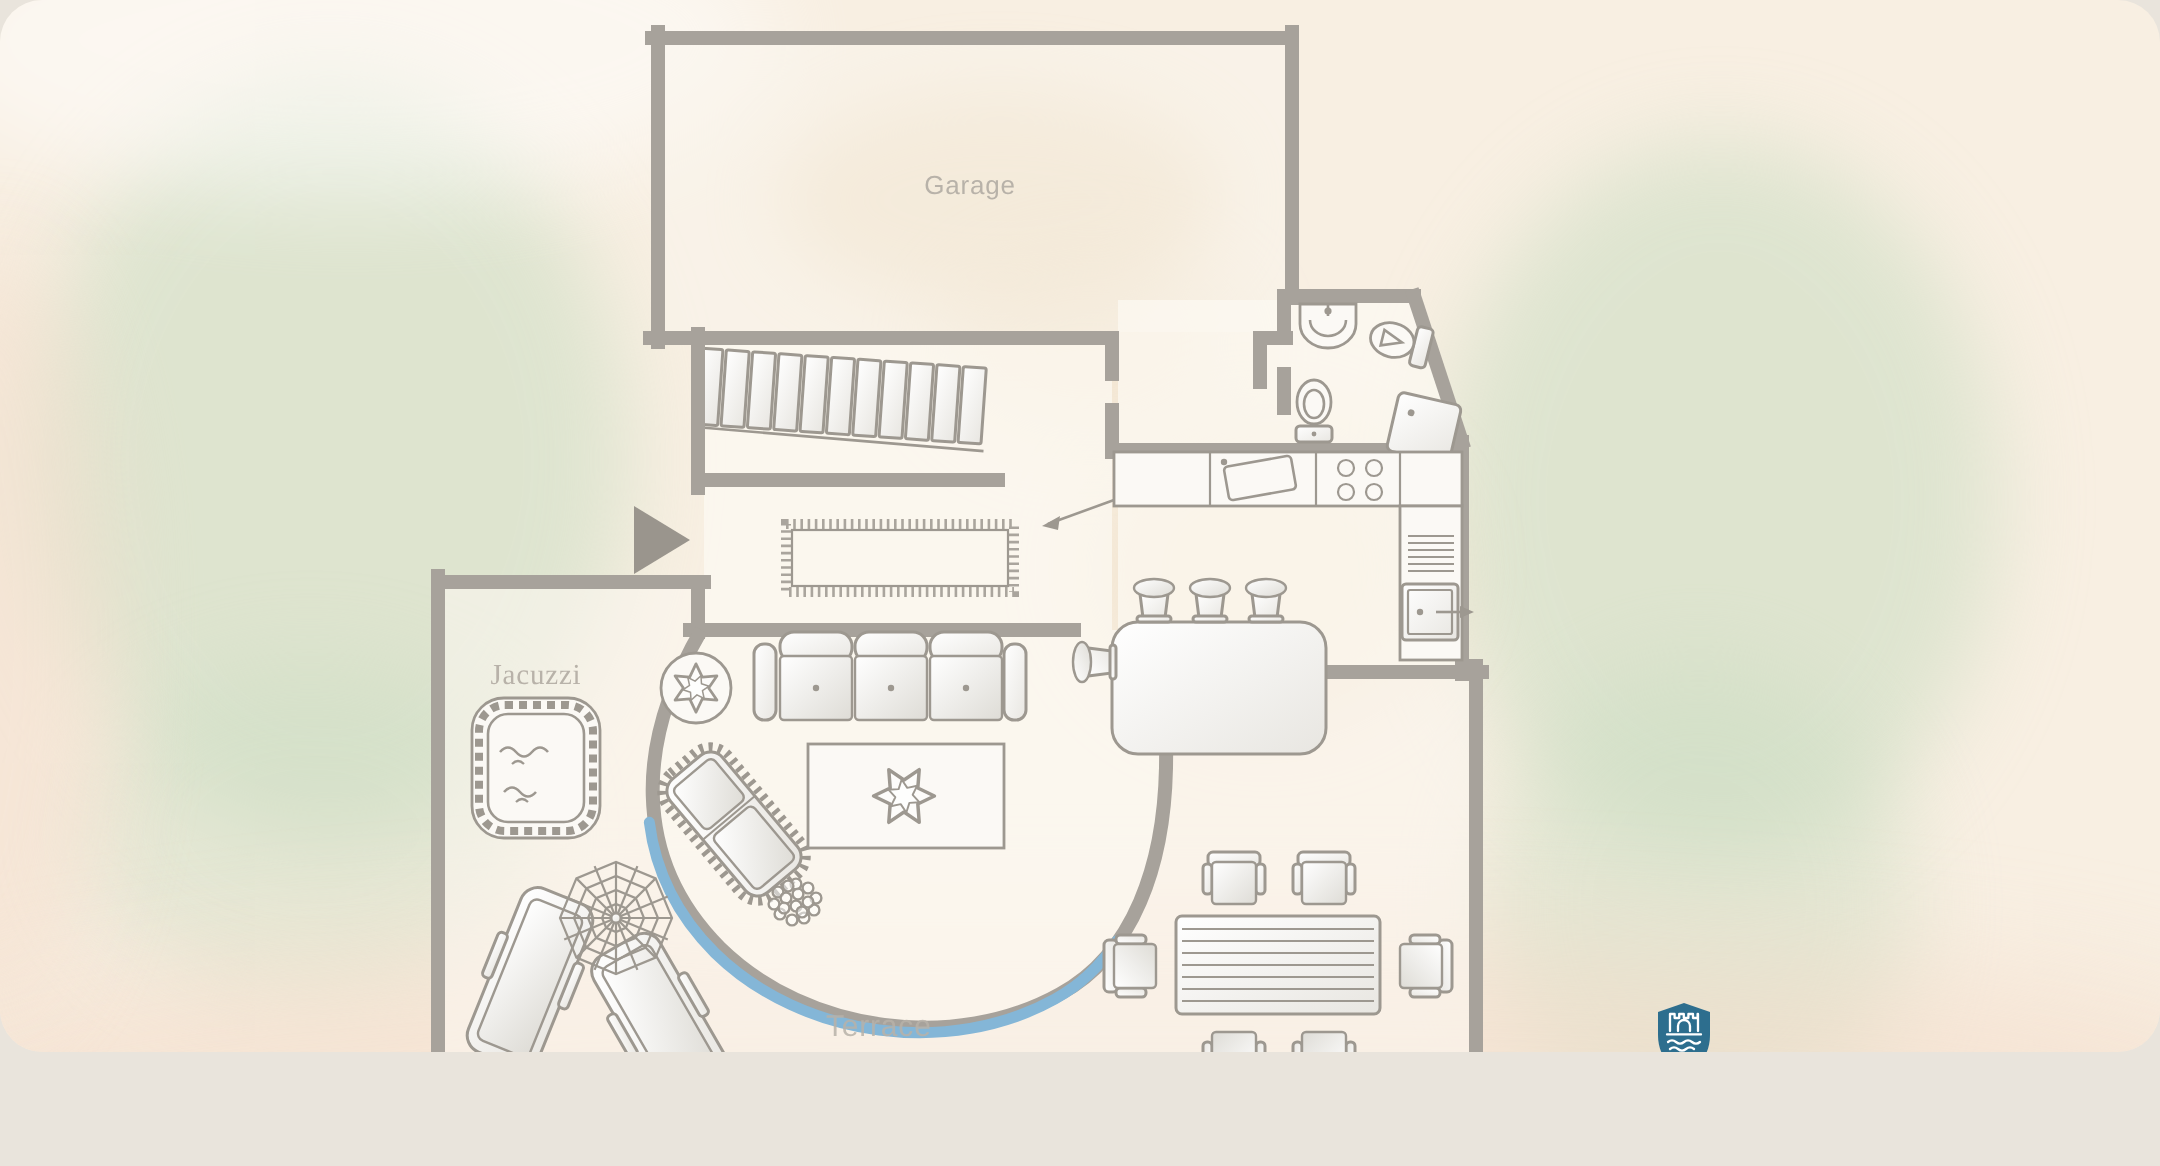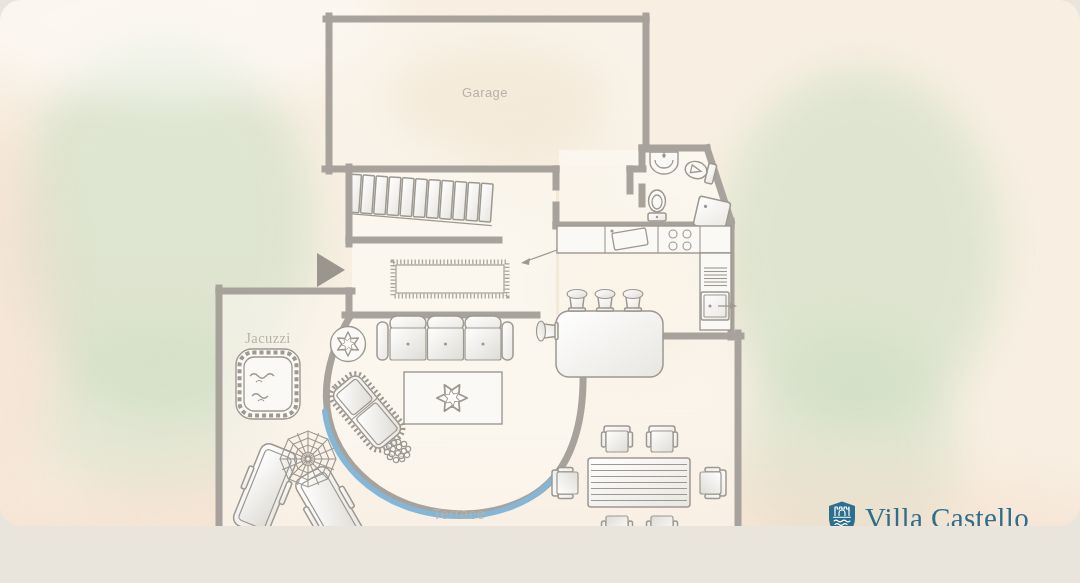--- a/index.html
+++ b/index.html
@@ -323,30 +323,29 @@
         <line x1="591" y1="482.5" x2="687" y2="482.5" class="fl-thin"></line>
         <line x1="591" y1="488.5" x2="687" y2="488.5" class="fl-thin"></line>
         <line x1="591" y1="494.5" x2="687" y2="494.5" class="fl-thin"></line>
         <line x1="591" y1="500.5" x2="687" y2="500.5" class="fl-thin"></line>
       </g>
     </g>
   </svg>
 
   <div class="lbl" style="left:440px;top:85px;width:90px;text-align:center;font-size:13px;">Garage</div>
   <div class="lbl" style="left:222px;top:330px;width:92px;text-align:center;font-size:14.5px;font-family:Liberation Serif, serif;">Jacuzzi</div>
-  <div class="lbl" style="left:413px;top:505px;width:92px;text-align:center;font-size:15px;opacity:.85;">Terrace</div>
+  <div class="lbl" style="left:413px;top:505px;width:92px;font-size:15px;opacity:.85;">Terrace</div>
 
   <div class="brand">
     <svg width="30" height="37" viewBox="0 0 30 37">
       <path class="shield" d="M15,1.5 L28,6 V17.5 C28,27.5 22.5,33.5 15,36 C7.5,33.5 2,27.5 2,17.5 V6 Z"></path>
       <g class="shield-lines">
         <path d="M8,10 V7 H10.3 V9 H12.6 V7 H14.9 V9 H17.2 V7 H19.5 V9 H21.8 V7 H22 V10"></path>
         <path d="M8,10 V15.5 M22,10 V15.5"></path>
         <path d="M12,15.5 V13 A3,3 0 0 1 18,13 V15.5"></path>
         <path d="M6.5,17.2 H23.5"></path>
         <path d="M7,21 Q9,19.4 11,21 T15,21 T19,21 T23,21"></path>
         <path d="M8,24.5 Q10,22.9 12,24.5 T16,24.5 T20,24.5"></path>
         <path d="M9.5,28 Q11.5,26.4 13.5,28 T17.5,28"></path>
       </g>
     </svg>
-    <span class="brand-name">Villa Castello</span>
   </div>
 </div>
 
 </body></html>

